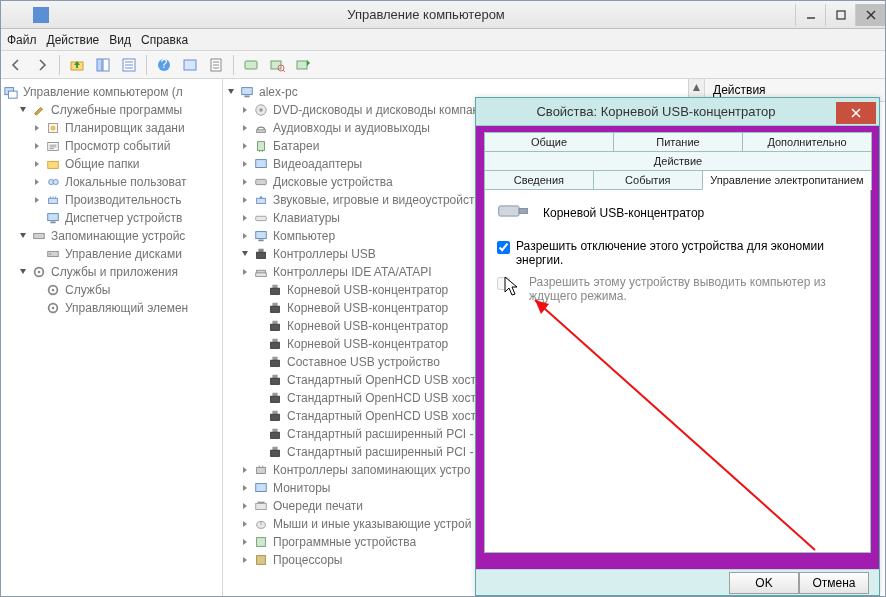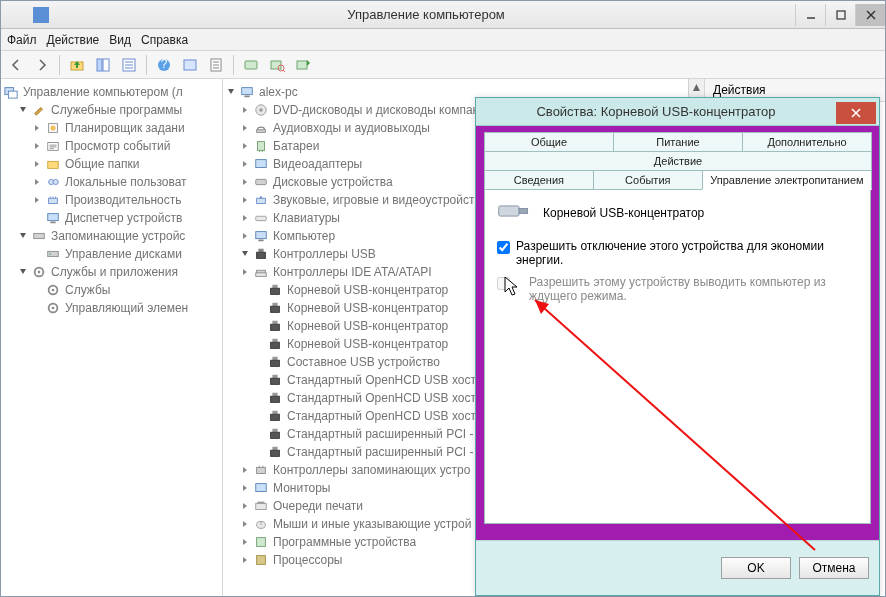--- a/index.html
+++ b/index.html
@@ -53,21 +53,21 @@
 .tab.row2 { min-width: 28%; }
 .tab.active { background: #fff; position: relative; z-index: 2; border-bottom: 1px solid #fff; }
 .tab.active.wide { min-width: 44%; flex: 1.6; }
 .tab-panel { flex: 1; background: #fff; border: 1px solid #9fbfbf; margin-top: -1px; padding: 10px 12px; position: relative; }
 .dev-row { display: flex; align-items: center; gap: 12px; margin-bottom: 14px; }
 .dev-icon svg { width: 34px; height: 22px; }
 .cb-row { display: flex; align-items: flex-start; gap: 6px; font-size: 12px; margin-bottom: 8px; }
 .cb-row input { margin-top: 2px; }
 .cb-row.disabled { color: #8a8a8a; gap: 19px; }
 .arrow-annot { position: absolute; pointer-events: none; }
-.dlg-buttons { height: 55px; display: flex; align-items: center; justify-content: flex-end; gap: 8px; padding: 0 10px; background: #d7efef; border-top: 1px solid #b7d6d6; }
+.dlg-buttons { height: 26px; display: flex; align-items: center; justify-content: flex-end; gap: 0; padding: 0 10px; background: #d7efef; border-top: 1px solid #b7d6d6; }
 .btn { min-width: 70px; height: 22px; background: linear-gradient(#fdfdfd,#e6e6e6); border: 1px solid #9f9f9f; font-size: 12px; display: inline-flex; align-items: center; justify-content: center; cursor: default; }
 
 .cursor-annot { position: absolute; left: 504px; top: 276px; z-index: 20; pointer-events: none; }
 </style>
 </head>
 <body>
 
 <div class="window">
 
   <div class="titlebar">

